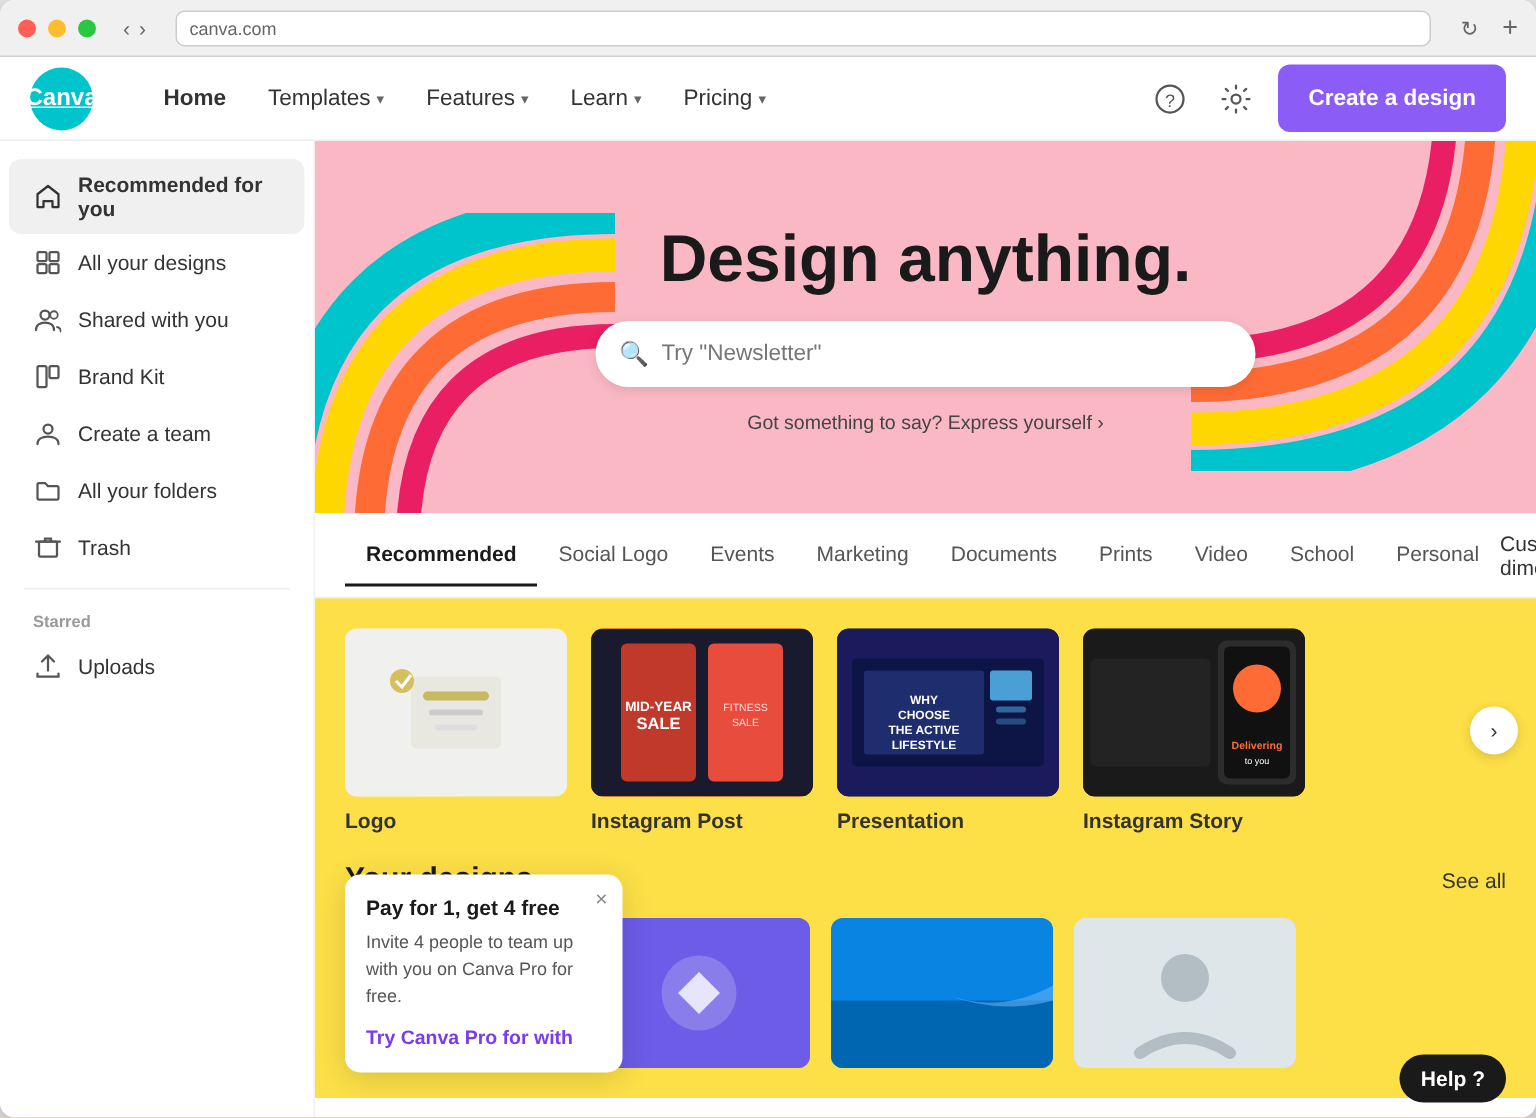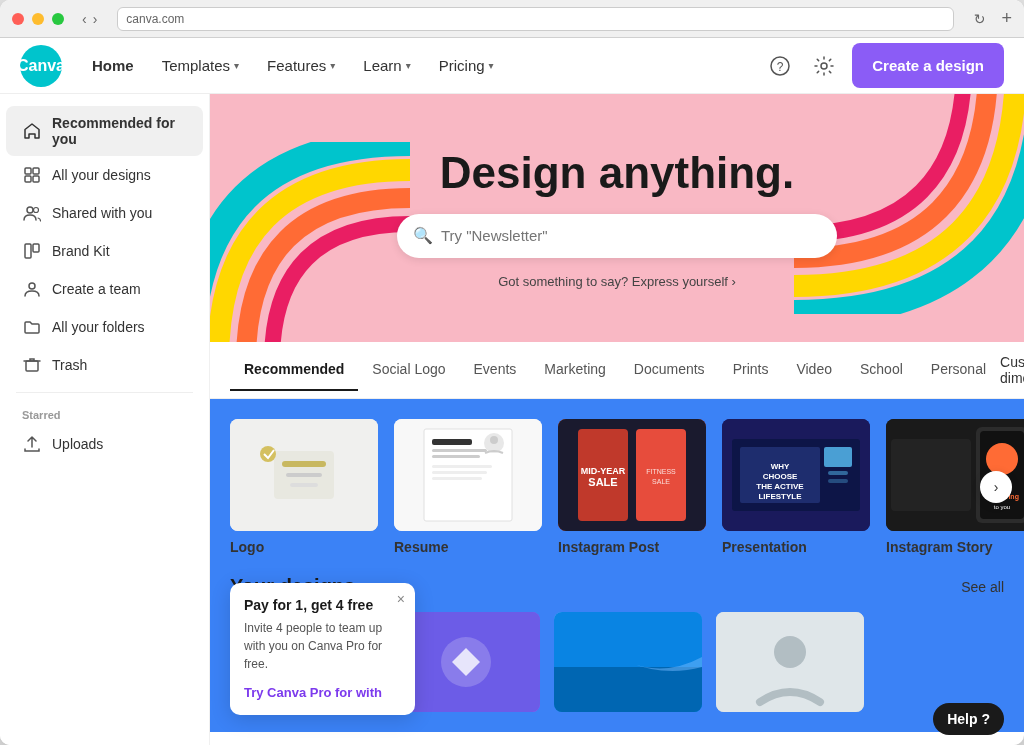--- a/index.html
+++ b/index.html
@@ -10,38 +10,38 @@
     .btn-close { background: #ff5f57; }
     .btn-min { background: #febc2e; }
     .btn-max { background: #28c840; }
     .titlebar-nav { display: flex; gap: 6px; margin-left: 10px; }
     .titlebar-nav button { background: none; border: none; cursor: pointer; color: #666; font-size: 14px; }
     .url-bar { flex: 1; background: #fff; border: 1px solid #ccc; border-radius: 6px; height: 24px; margin: 0 12px; display: flex; align-items: center; padding: 0 8px; font-size: 12px; color: #666; }
     .titlebar-refresh { color: #666; font-size: 14px; margin-left: auto; cursor: pointer; }
     .app-content { display: flex; flex-direction: column; flex: 1; overflow: hidden; }
     
     .navbar { height: 56px; background: #fff; border-bottom: 1px solid #eee; display: flex; align-items: center; padding: 0 20px; gap: 0; flex-shrink: 0; }
-    .logo { width: 42px; height: 42px; background: #00c4cc; border-radius: 50%; display: flex; align-items: center; justify-content: center; color: #fff; font-weight: 800; font-size: 16px; margin-right: 16px; cursor: pointer; }
+    .logo { width: 42px; height: 42px; background: #00c4cc; border-radius: 50%; display: flex; align-items: center; justify-content: center; color: #fff; font-weight: 800; font-size: 16px; margin-right: 33px; cursor: pointer; text-decoration: underline; }
     .nav-item { padding: 0 14px; height: 56px; display: flex; align-items: center; font-size: 15px; color: #333; cursor: pointer; font-weight: 500; gap: 4px; }
     .nav-item.active { font-weight: 700; }
     .nav-item .chevron { font-size: 10px; color: #666; }
     .nav-right { margin-left: auto; display: flex; align-items: center; gap: 12px; }
     .nav-icon-btn { width: 32px; height: 32px; display: flex; align-items: center; justify-content: center; cursor: pointer; color: #555; font-size: 18px; border-radius: 50%; }
     .create-btn { background: #8b5cf6; color: #fff; border: none; border-radius: 8px; padding: 14px 20px; font-size: 15px; font-weight: 600; cursor: pointer; white-space: nowrap; }
     
     .main-layout { display: flex; flex: 1; overflow: hidden; }
     
     .sidebar { width: 210px; background: #fff; border-right: 1px solid #f0f0f0; padding: 12px 0; display: flex; flex-direction: column; flex-shrink: 0; overflow-y: auto; }
     .sidebar-item { display: flex; align-items: center; gap: 10px; padding: 9px 16px; cursor: pointer; font-size: 14px; color: #333; border-radius: 8px; margin: 0 6px; }
     .sidebar-item.active { background: #f0f0f0; font-weight: 700; }
     .sidebar-icon { width: 20px; height: 20px; display: flex; align-items: center; justify-content: center; color: #555; font-size: 16px; flex-shrink: 0; }
     .sidebar-divider { height: 1px; background: #eee; margin: 8px 16px; }
     .sidebar-section-label { font-size: 11px; color: #999; padding: 4px 22px; margin-top: 4px; font-weight: 600; text-transform: none; letter-spacing: 0; }
     
-    .content { flex: 1; overflow-y: auto; background: #3b82f6; }
+    .content { flex: 1; overflow-y: auto; background: #fde047; }
     
     .hero { width: 100%; height: 248px; background: #f9b8c4; position: relative; overflow: hidden; display: flex; align-items: center; justify-content: center; flex-direction: column; gap: 16px; }
     .hero-rainbow-left { position: absolute; bottom: -20px; left: -20px; width: 220px; height: 220px; }
     .hero-rainbow-right { position: absolute; top: -30px; right: -20px; width: 250px; height: 250px; }
     .hero-title { font-size: 44px; font-weight: 900; color: #1a1a1a; z-index: 1; text-align: center; }
     .search-bar { width: 440px; height: 44px; background: #fff; border-radius: 22px; display: flex; align-items: center; padding: 0 16px; gap: 8px; z-index: 1; box-shadow: 0 2px 8px rgba(0,0,0,0.1); }
     .search-icon { color: #aaa; font-size: 16px; }
     .search-input { border: none; outline: none; flex: 1; font-size: 15px; color: #999; background: transparent; }
     .hero-link { font-size: 13px; color: #444; z-index: 1; cursor: pointer; }
     
@@ -266,38 +266,20 @@
                     <rect x="52" y="42" width="44" height="6" rx="3" fill="#c8b860"></rect>
                     <rect x="56" y="54" width="36" height="4" rx="2" fill="#ccc"></rect>
                     <rect x="60" y="64" width="28" height="4" rx="2" fill="#ddd"></rect>
                     <circle cx="38" cy="35" r="8" fill="#d4c060"></circle>
                     <path d="M34 35 L38 39 L44 31" stroke="#fff" stroke-width="2" fill="none"></path>
                   </svg>
                 </div>
                 <span class="template-label">Logo</span>
               </div>
 
-              <div class="template-card">
-                <div class="template-thumb thumb-resume">
-                  <svg width="148" height="112" viewBox="0 0 148 112" xmlns="http://www.w3.org/2000/svg">
-                    <rect width="148" height="112" fill="#f8f8f8"></rect>
-                    <rect x="30" y="10" width="88" height="92" rx="2" fill="#fff" stroke="#e0e0e0" stroke-width="1"></rect>
-                    <rect x="38" y="20" width="40" height="6" rx="2" fill="#333"></rect>
-                    <rect x="38" y="30" width="55" height="3" rx="1.5" fill="#ccc"></rect>
-                    <rect x="38" y="36" width="48" height="3" rx="1.5" fill="#ccc"></rect>
-                    <rect x="38" y="46" width="60" height="3" rx="1.5" fill="#eee"></rect>
-                    <rect x="38" y="52" width="55" height="3" rx="1.5" fill="#eee"></rect>
-                    <rect x="38" y="58" width="50" height="3" rx="1.5" fill="#eee"></rect>
-                    <circle cx="100" cy="24" r="10" fill="#e8e8e8"></circle>
-                    <circle cx="100" cy="21" r="4" fill="#ccc"></circle>
-                    <path d="M91 34 Q100 30 109 34" stroke="#ccc" stroke-width="2" fill="none"></path>
-                  </svg>
-                </div>
-                <span class="template-label">Resume</span>
-              </div>
 
               <div class="template-card">
                 <div class="template-thumb" style="background: linear-gradient(135deg, #ee5a24, #c0392b);">
                   <svg width="148" height="112" viewBox="0 0 148 112" xmlns="http://www.w3.org/2000/svg">
                     <rect width="148" height="112" fill="#1a1a2e"></rect>
                     <rect x="20" y="10" width="50" height="92" rx="4" fill="#c0392b"></rect>
                     <rect x="78" y="10" width="50" height="92" rx="4" fill="#e74c3c"></rect>
                     <text x="45" y="55" text-anchor="middle" font-size="9" font-weight="bold" fill="#fff">MID-YEAR</text>
                     <text x="45" y="67" text-anchor="middle" font-size="11" font-weight="bold" fill="#fff">SALE</text>
                     <text x="103" y="55" text-anchor="middle" font-size="7" fill="rgba(255,255,255,0.8)">FITNESS</text>

